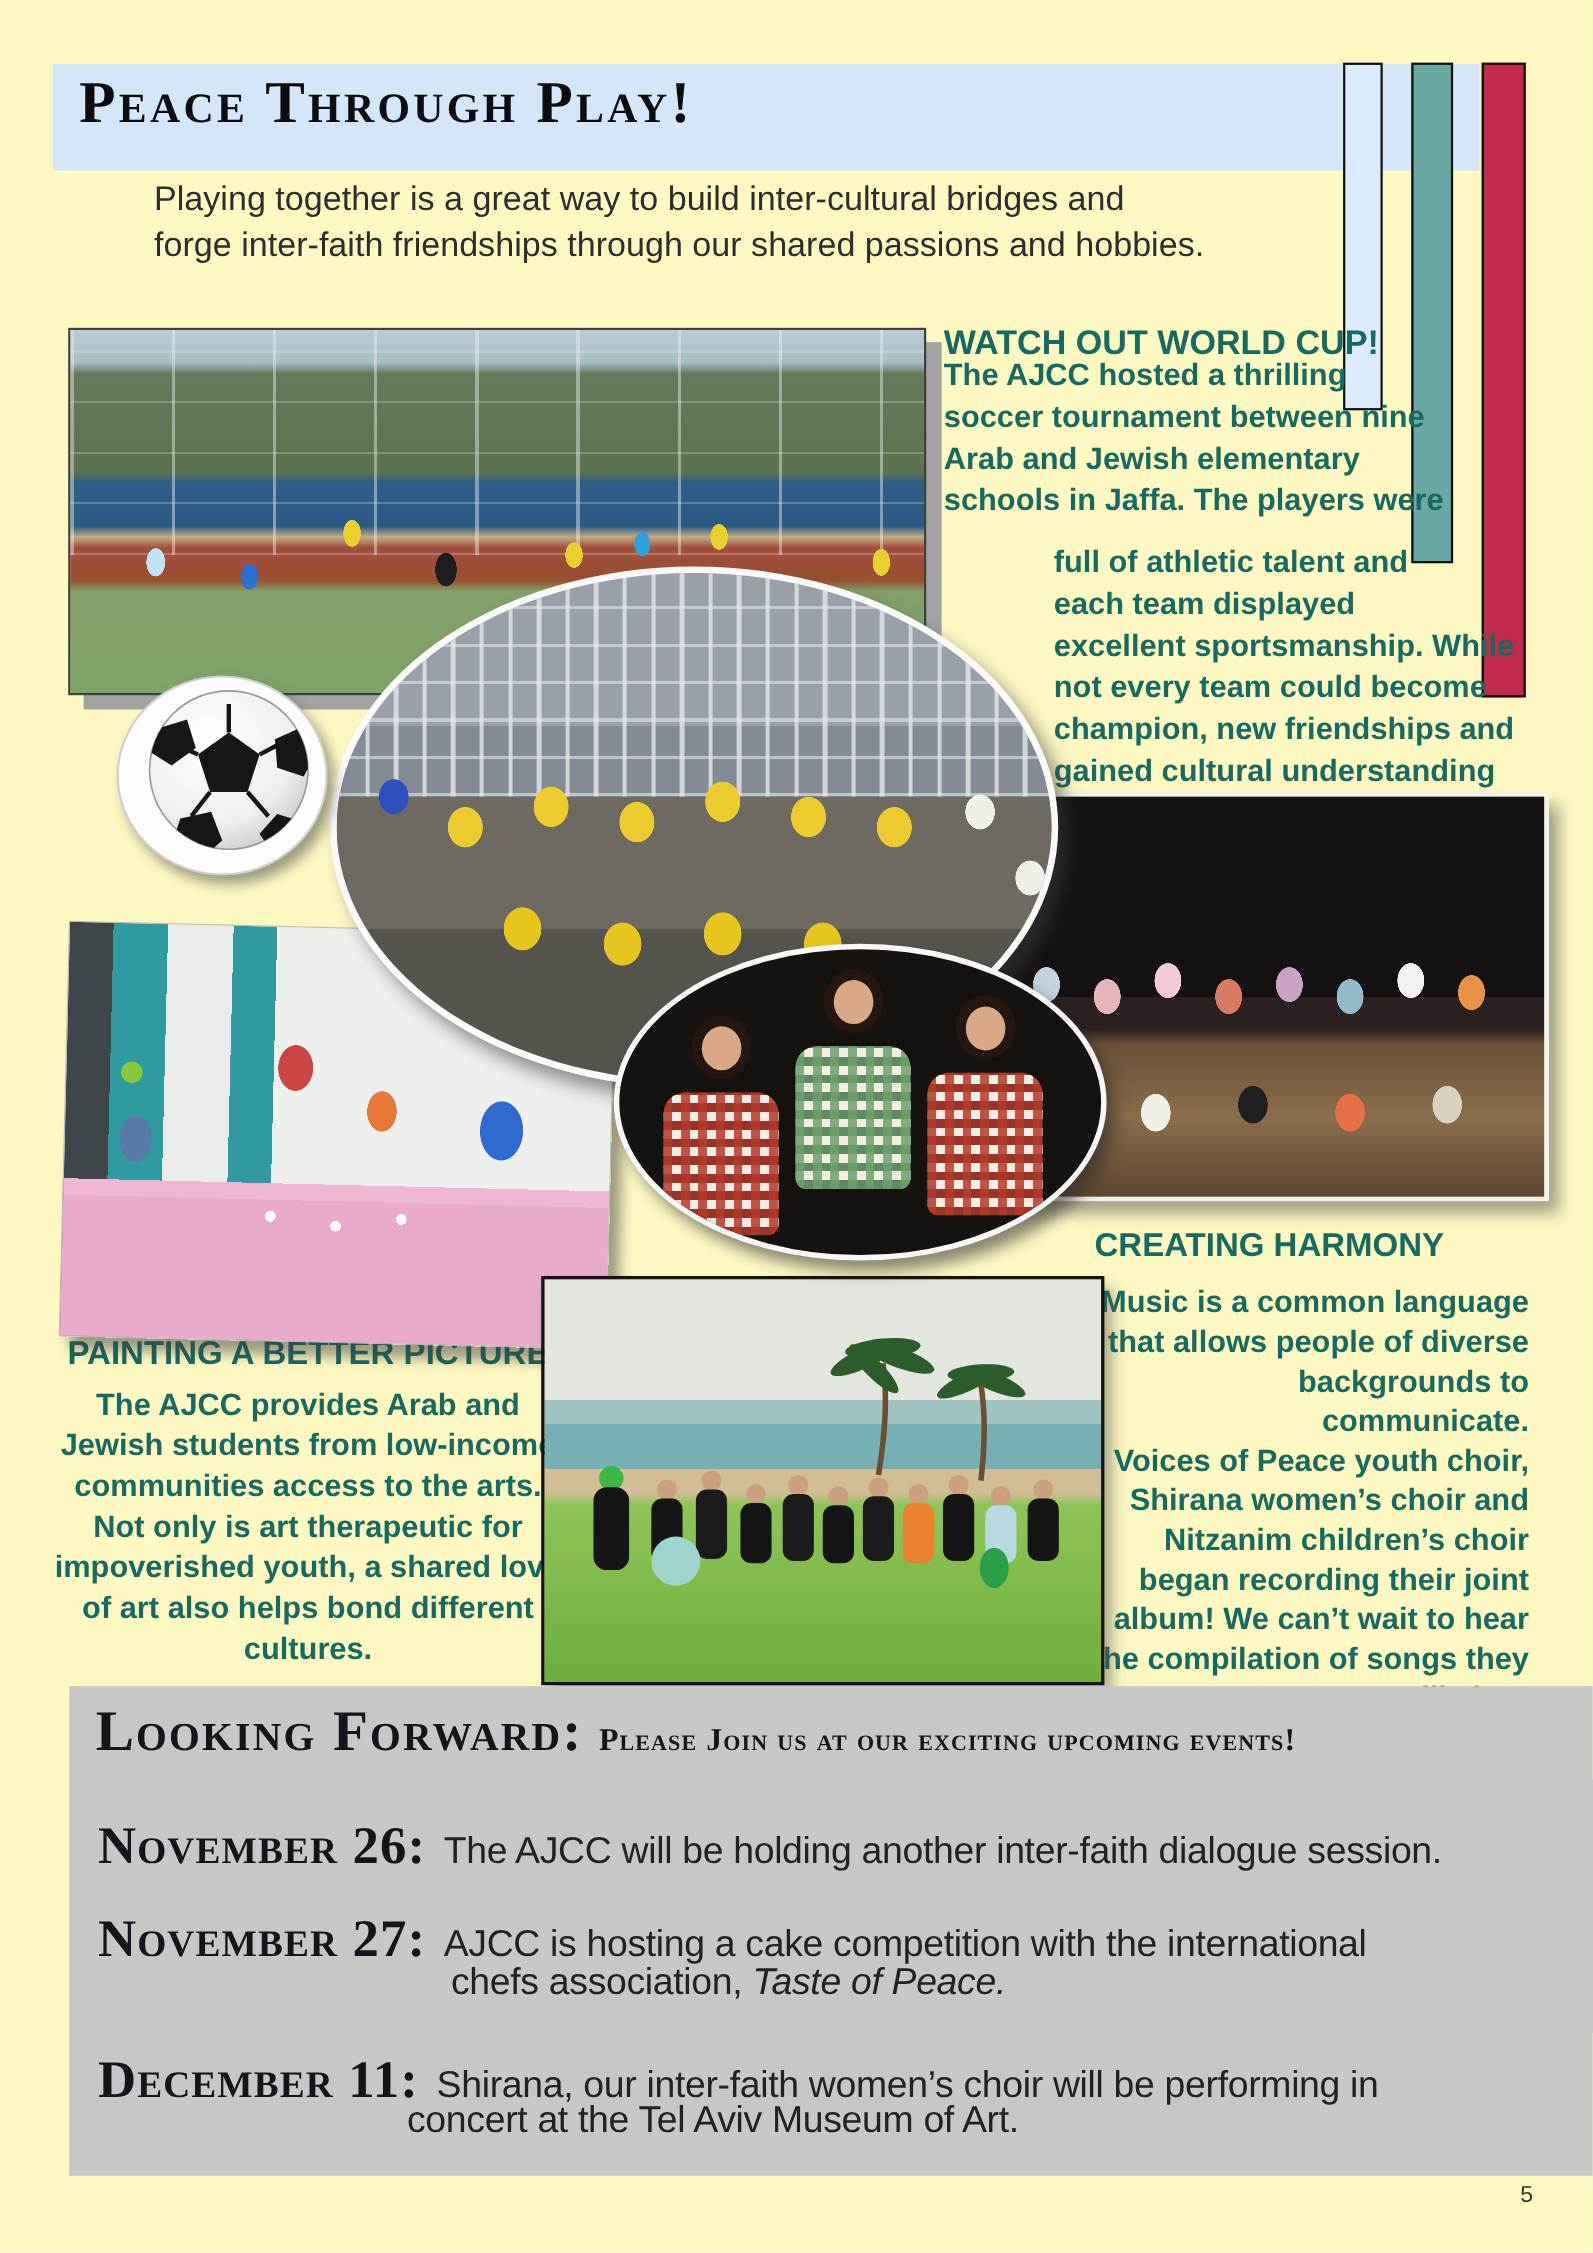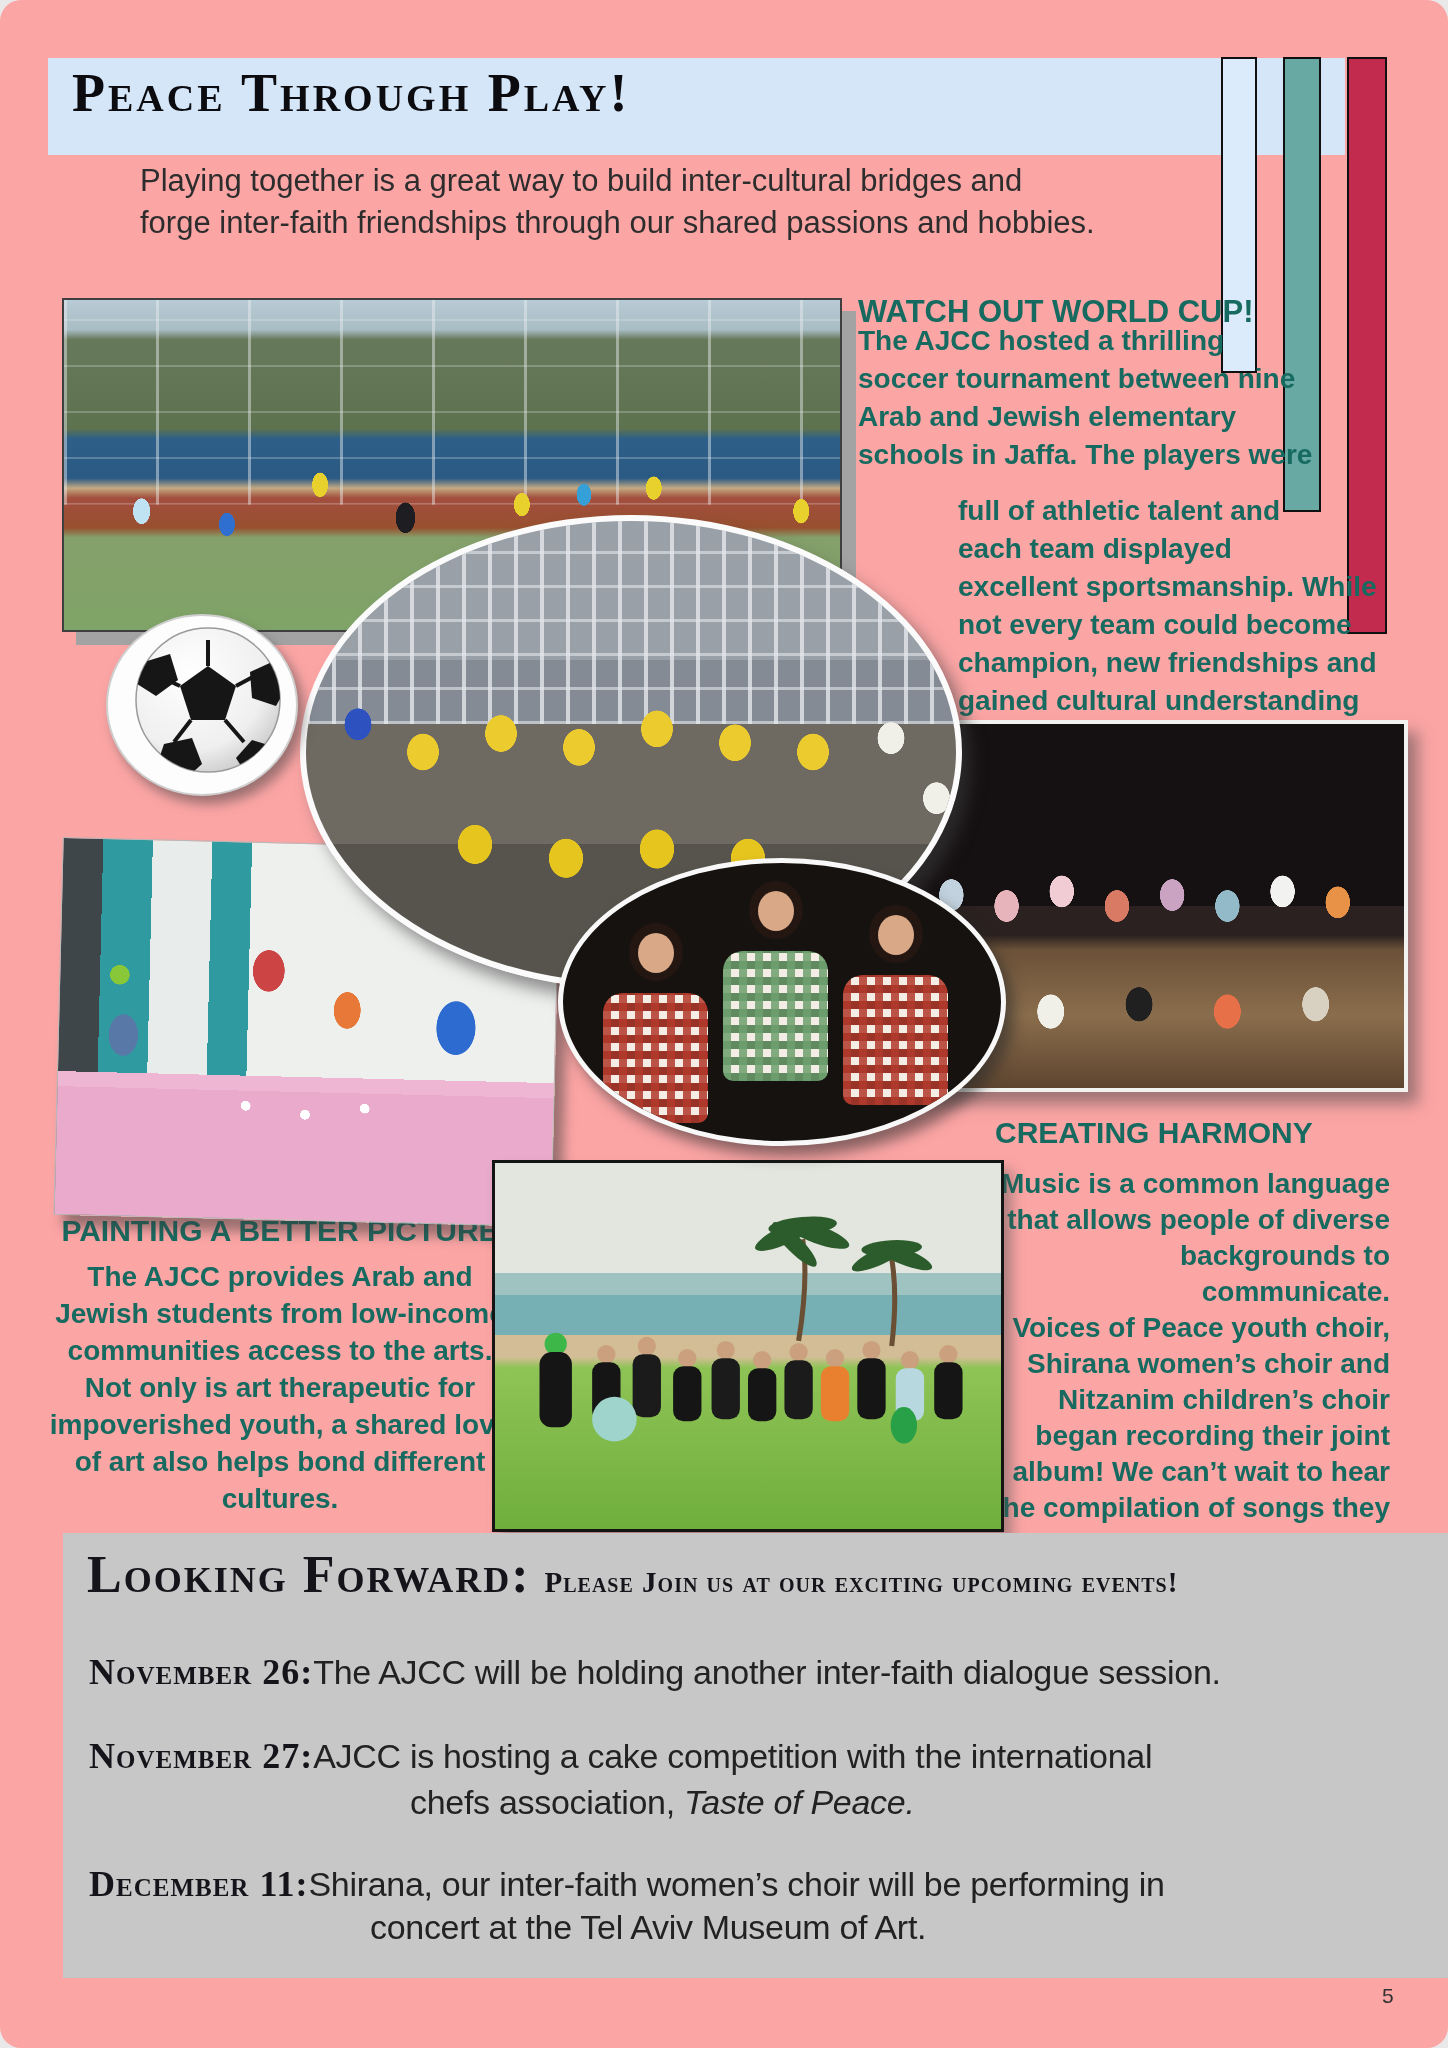--- a/index.html
+++ b/index.html
@@ -1,21 +1,21 @@
 <!DOCTYPE html>
 <html style="--banner: #d4e6f8; --bar-light: #dcebfb; --bar-teal: #68a9a3; --bar-crimson: #c22a4e; --teal-text: #176a5f; --gray-box: #c7c7c7; --body-text: #2d2d2d; --title-text: #0b0b10;"><head>
 <meta charset="utf-8">
 <style>
   :root{
     --banner:#d4e6f8; --bar-light:#dcebfb; --bar-teal:#68a9a3; --bar-crimson:#c22a4e;
     --teal-text:#176a5f; --gray-box:#c7c7c7; --body-text:#2d2d2d; --title-text:#0b0b10;
   }
   html,body{margin:0;padding:0;background:#e9e9e9;}
-  #page{position:relative;width:1448px;height:2048px;background:#fca5a5;margin:0 auto;
-        font-family:"Liberation Sans",sans-serif;overflow:hidden;border-radius:21px;}
+  #page{position:relative;width:1448px;height:2048px;background:#fef9c3;margin:0 auto;
+        font-family:"Liberation Sans",sans-serif;overflow:hidden;}
   .pre{white-space:pre-line;}
 
   
   .banner{position:absolute;left:48px;top:58px;width:1297px;height:97px;background:var(--banner);}
   .title{position:absolute;left:72px;top:62px;font-family:"Liberation Serif",serif;
          font-variant:small-caps;font-weight:bold;font-size:54px;letter-spacing:3px;color:var(--title-text);}
   .bar{position:absolute;top:57px;border:2px solid #101010;}
   #bar-light{left:1221px;width:32px;height:312px;background:var(--bar-light);}
   #bar-teal{left:1283px;width:34px;height:451px;background:var(--bar-teal);}
   #bar-crimson{left:1347px;width:36px;height:573px;background:var(--bar-crimson);}
@@ -128,21 +128,21 @@
     background:linear-gradient(180deg,#e3e6df 0 30%,#9fc3c0 30% 36%,#76b0b4 36% 47%,#d2bd96 47% 53%,#8ec455 56%,#6fae3d 100%);}
   #beach-photo svg{position:absolute;inset:0;}
 
   
   #events-box{position:absolute;left:63px;top:1533px;width:1416px;height:445px;background:var(--gray-box);z-index:8;text-align:center;}
   .lf-heading{position:absolute;left:24px;top:12px;color:#14141a;font-family:"Liberation Serif",serif;font-variant:small-caps;font-weight:bold;}
   .lf-main{font-size:52px;letter-spacing:2px;}
   .lf-sub{font-size:29px;letter-spacing:1px;margin-left:14px;}
   .event{position:absolute;color:#222;font-size:34px;letter-spacing:-0.3px;}
   .event .date{font-family:"Liberation Serif",serif;font-variant:small-caps;font-weight:bold;
-               font-size:36px;color:#14141a;letter-spacing:1px;}
+               font-size:48px;color:#14141a;letter-spacing:1px;margin-right:16px;}
   .event .it{font-style:italic;}
   #event-1{left:26px;top:118px;}
   #event-2{left:26px;top:202px;}
   #event-2b{left:347px;top:250px;}
   #event-3{left:26px;top:330px;}
   #event-3b{left:307px;top:375px;}
 
   .page-number{position:absolute;left:1382px;top:1984px;font-size:21px;color:#333;}
 </style>
 </head>

